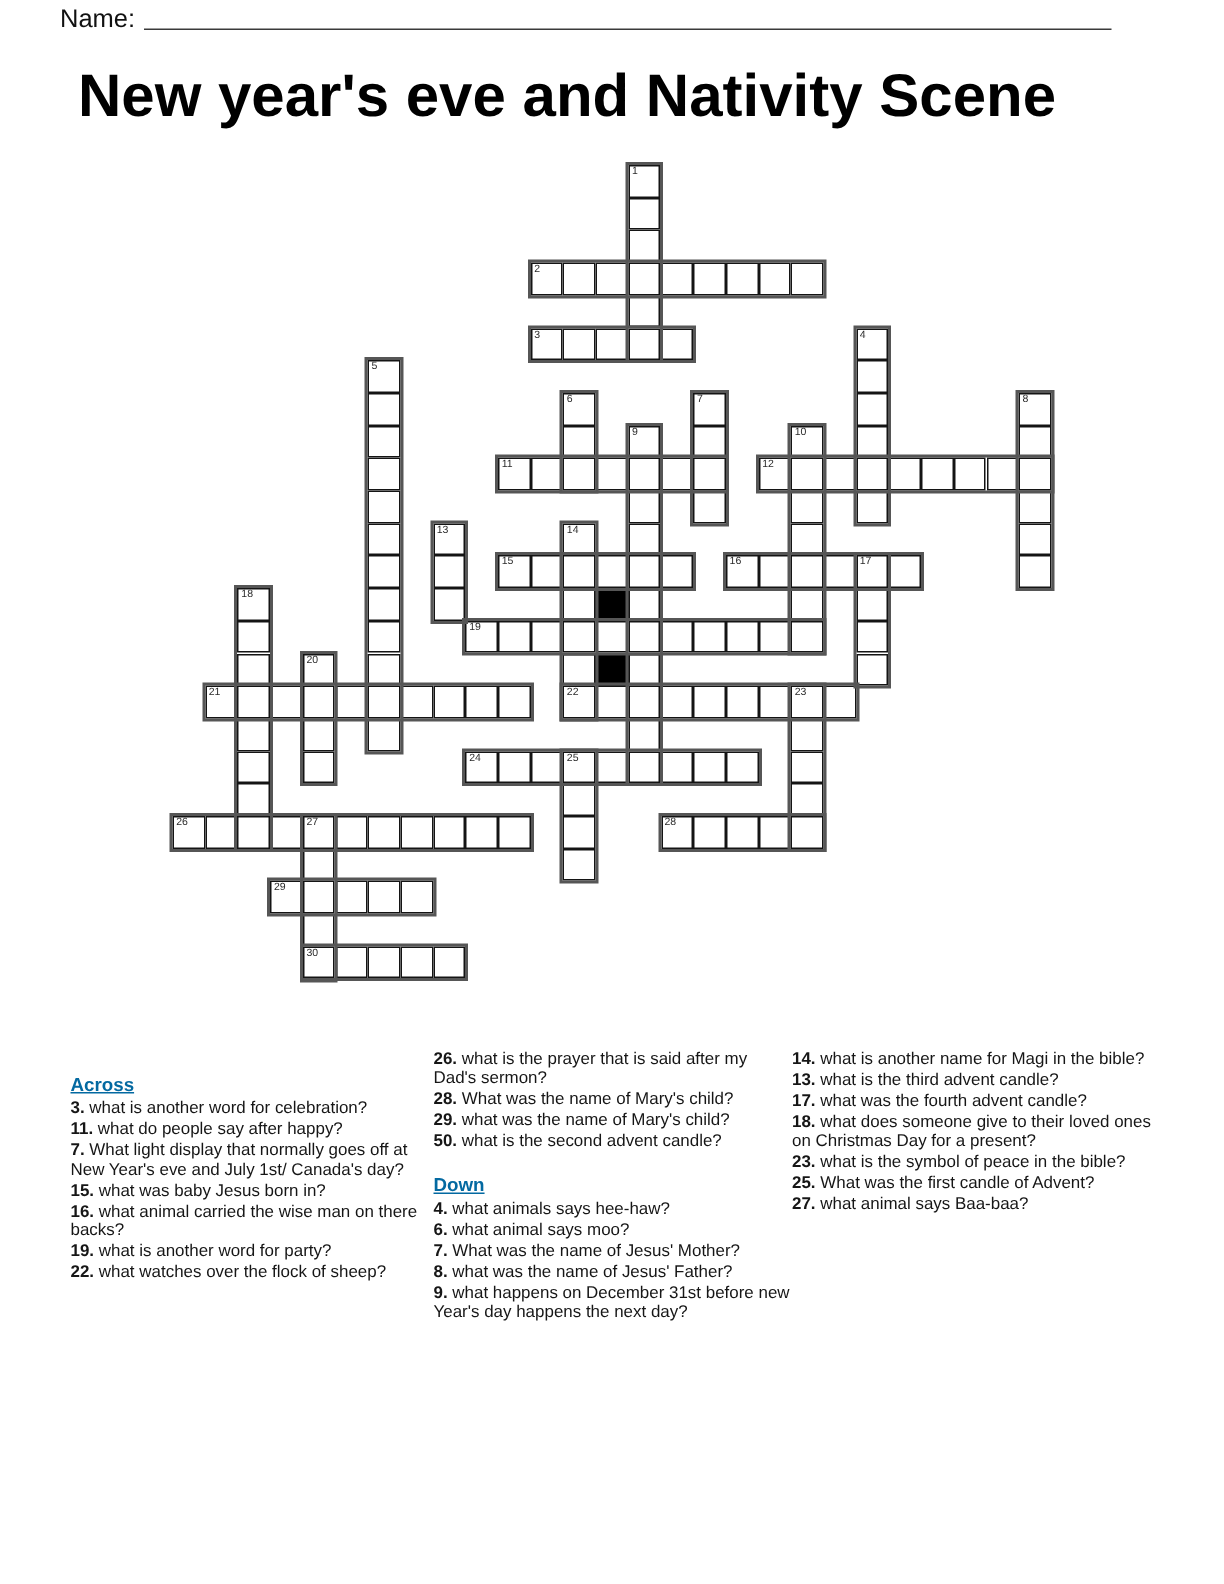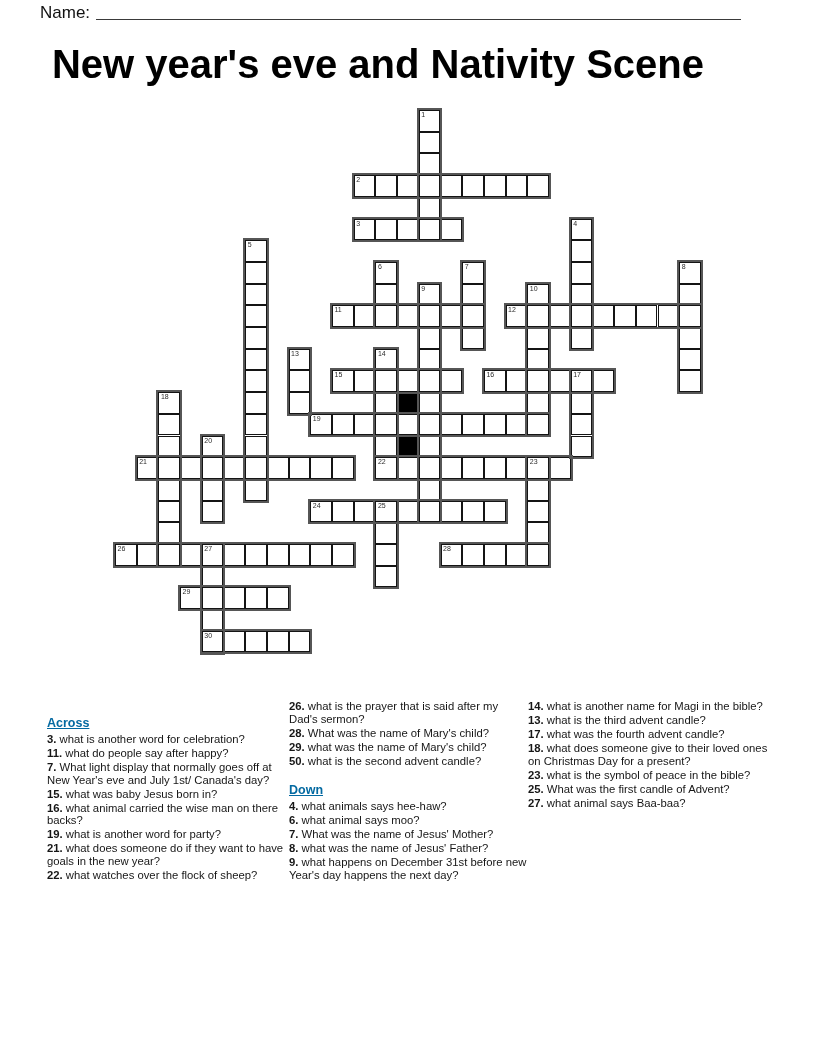--- a/index.html
+++ b/index.html
@@ -291,21 +291,20 @@
 
 <div class="clues">
     <div class="clue-col" style="left: 47px;">
       <div class="clue-header">Across</div>
       <p class="clue"><b>3.</b> what is another word for celebration?</p>
       <p class="clue"><b>11.</b> what do people say after happy?</p>
       <p class="clue"><b>7.</b> What light display that normally goes off at New Year's eve and July 1st/ Canada's day?</p>
       <p class="clue"><b>15.</b> what was baby Jesus born in?</p>
       <p class="clue"><b>16.</b> what animal carried the wise man on there backs?</p>
       <p class="clue"><b>19.</b> what is another word for party?</p>
-      <p class="clue"><b>21.</b> what does someone do if they want to have goals in the new year?</p>
       <p class="clue"><b>22.</b> what watches over the flock of sheep?</p>
     </div>
     <div class="clue-col" style="left: 289px;">
       <p class="clue"><b>26.</b> what is the prayer that is said after my Dad's sermon?</p>
       <p class="clue"><b>28.</b> What was the name of Mary's child?</p>
       <p class="clue"><b>29.</b> what was the name of Mary's child?</p>
       <p class="clue"><b>50.</b> what is the second advent candle?</p>
       <div class="clue-header">Down</div>
       <p class="clue"><b>4.</b> what animals says hee-haw?</p>
       <p class="clue"><b>6.</b> what animal says moo?</p>

